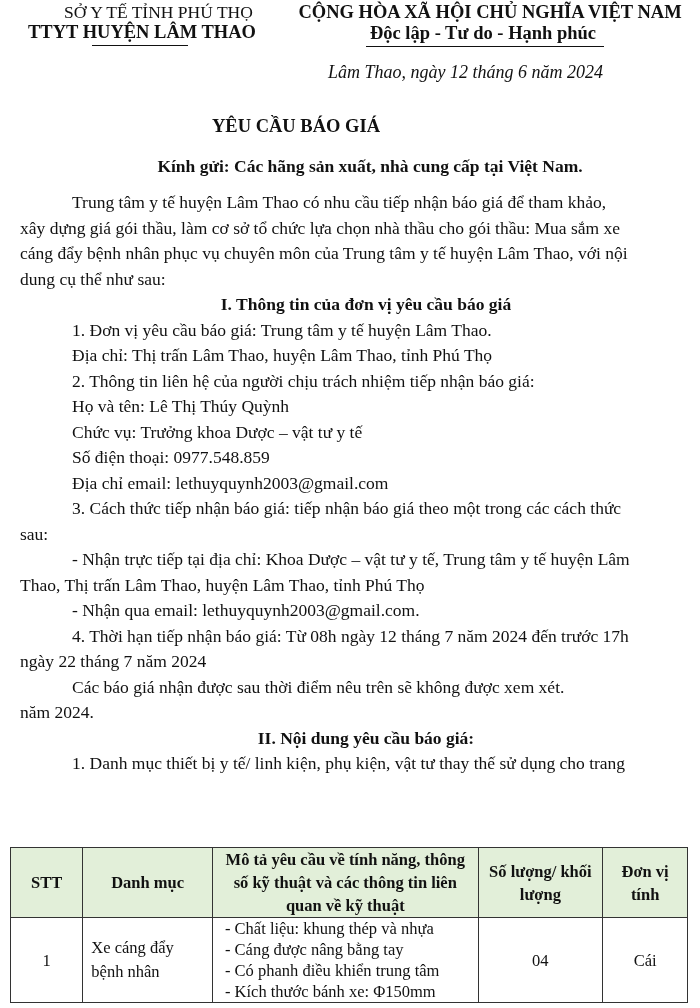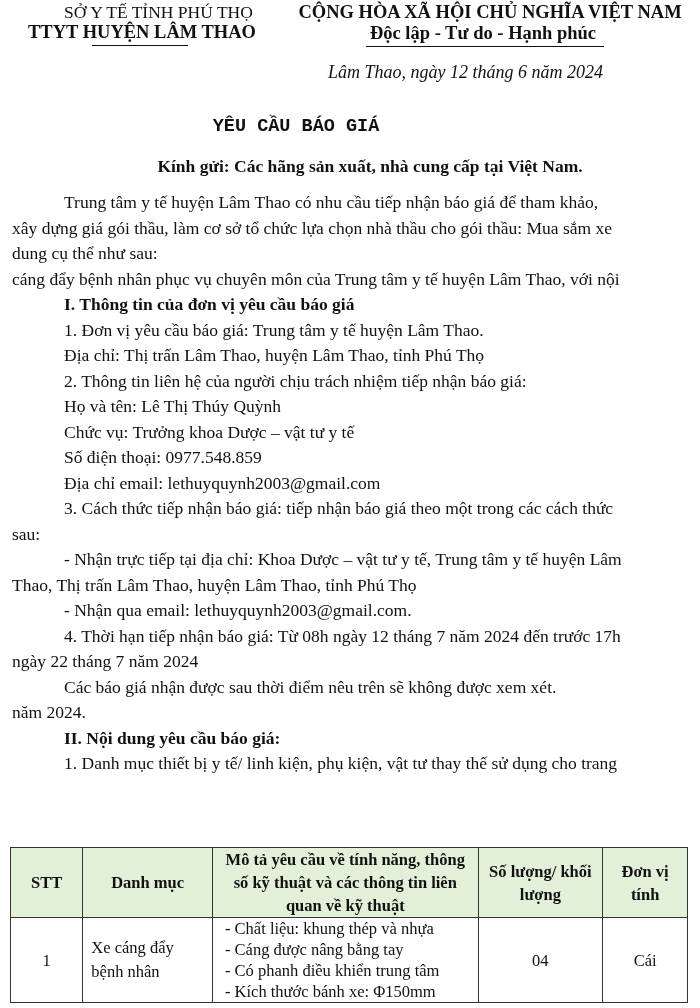--- a/index.html
+++ b/index.html
@@ -3,25 +3,25 @@
 <meta charset="utf-8">
 <style>
   html, body { margin:0; padding:0; background:#ffffff; }
   body {
     width:700px; height:1008px; overflow:hidden; position:relative;
     font-family:"Liberation Serif", "DejaVu Serif", serif;
     color:#111;
     font-size:17.5px;
   }
   .abs { position:absolute; white-space:nowrap; }
-  .b { font-weight:bold; }
+  .b { font-weight:bold;text-align:center; }
   .i { font-style:italic; }
   .center { text-align:center; }
   .line { position:absolute; background:#111; height:1px; }
-  .para { position:absolute; left:12px; width:640px; line-height:25.5px; }
+  .para { position:absolute; left:20px; width:640px; line-height:25.5px; }
   .ind { padding-left:52px; }
   table.spec {
     position:absolute; left:10px; top:847px; width:487px;
     border-collapse:collapse; font-size:16.5px;
   }
   table.spec td, table.spec th {
     border:1px solid #333; padding:0 4px; vertical-align:middle;
   }
   table.spec th {
     background:#e2efd9; font-weight:bold; text-align:center; line-height:23px;
@@ -34,28 +34,28 @@
 <div class="abs center" style="left:36px; top:2px; width:245px; font-size:17.5px;">SỞ Y TẾ TỈNH PHÚ THỌ</div>
 <div class="abs center b" style="left:12px; top:22px; width:260px; font-size:18.5px;">TTYT HUYỆN LÂM THAO</div>
 <div class="line" style="left:92px; top:45px; width:96px;"></div>
 
 <div class="abs center b" style="left:285px; top:2px; width:410px; font-size:18.5px;">CỘNG HÒA XÃ HỘI CHỦ NGHĨA VIỆT NAM</div>
 <div class="abs center b" style="left:278px; top:23px; width:410px; font-size:18.5px;">Độc lập - Tư do - Hạnh phúc</div>
 <div class="line" style="left:366px; top:46px; width:238px;"></div>
 
 <div class="abs i" style="left:328px; top:62px; font-size:18px;">Lâm Thao, ngày 12  tháng 6 năm 2024</div>
 
-<div class="abs center b" style="left:0; top:116px; width:592px; font-size:18.5px;font-family:Liberation Mono, monospace;">YÊU CẦU BÁO GIÁ</div>
+<div class="abs center b" style="left:0; top:116px; width:592px; font-size:18.5px;">YÊU CẦU BÁO GIÁ</div>
 <div class="abs center b" style="left:20px; top:156px; width:700px; font-size:17.5px;">Kính gửi: Các hãng sản xuất, nhà cung cấp tại Việt Nam.</div>
 
 <div class="para" style="top:190px;">
   <div class="ind">Trung tâm y tế huyện Lâm Thao có nhu cầu tiếp nhận báo giá để tham khảo,</div>
   <div>xây dựng giá gói thầu, làm cơ sở tổ chức lựa chọn nhà thầu cho gói thầu: Mua sắm xe</div>
+  <div>cáng đẩy bệnh nhân phục vụ chuyên môn của Trung tâm y tế huyện Lâm Thao, với nội</div>
   <div>dung cụ thể như sau:</div>
-  <div>cáng đẩy bệnh nhân phục vụ chuyên môn của Trung tâm y tế huyện Lâm Thao, với nội</div>
 </div>
 
 <div class="para" style="top:292px;">
   <div class="ind b">I. Thông tin của đơn vị yêu cầu báo giá</div>
   <div class="ind">1. Đơn vị yêu cầu báo giá: Trung tâm y tế huyện Lâm Thao.</div>
   <div class="ind">Địa chỉ: Thị trấn Lâm Thao, huyện Lâm Thao, tỉnh Phú Thọ</div>
   <div class="ind">2. Thông tin liên hệ của người chịu trách nhiệm tiếp nhận báo giá:</div>
   <div class="ind">Họ và tên: Lê Thị Thúy Quỳnh</div>
   <div class="ind">Chức vụ: Trưởng khoa Dược – vật tư y tế</div>
   <div class="ind">Số điện thoại: 0977.548.859</div>

